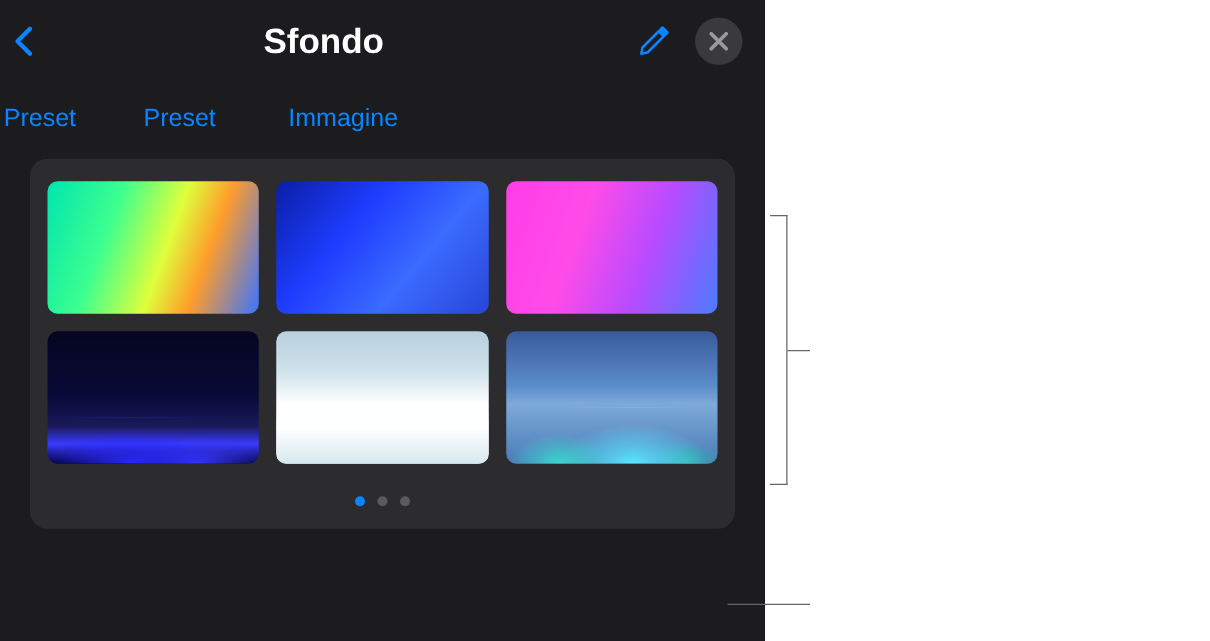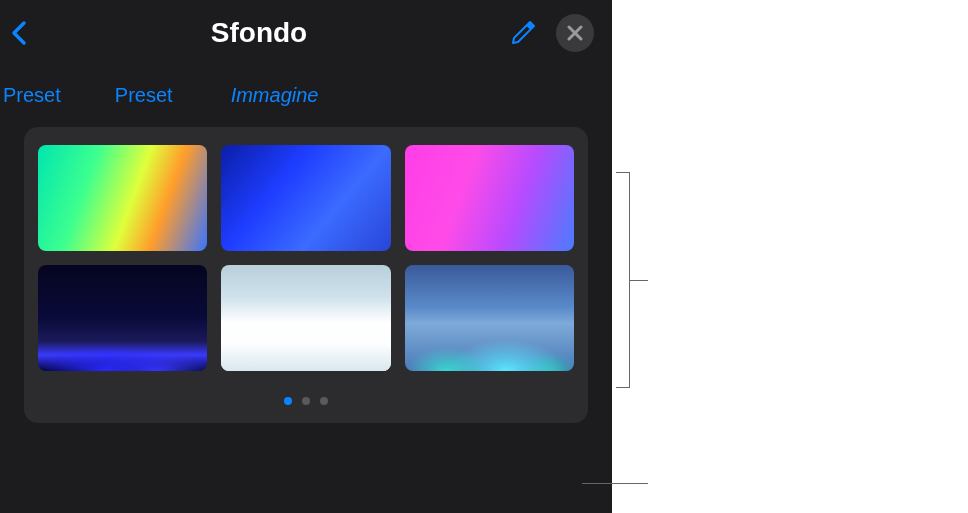--- a/index.html
+++ b/index.html
@@ -73,21 +73,21 @@
     .tab {
       font-size: 20px;
       color: #0a84ff;
       padding: 6px 8px;
       cursor: pointer;
       flex-shrink: 0;
     }
     .tab.t1 { margin-left: -5px; padding-right: 18px; }
     .tab.t2 { padding: 6px 24px; }
     .tab.t3 { padding: 6px 24px; }
-    .tab.t4 { padding: 6px 22px; font-style: italic; }
+    .tab.t4 { padding: 6px 22px; }
     .tab.active {
       background: #0a84ff;
       color: #fff;
       border-radius: 18px;
       padding: 6px 20px;
       margin-left: 8px;
     }
     .presets-container {
       margin: 0 24px;
       padding: 18px 14px 18px 14px;

